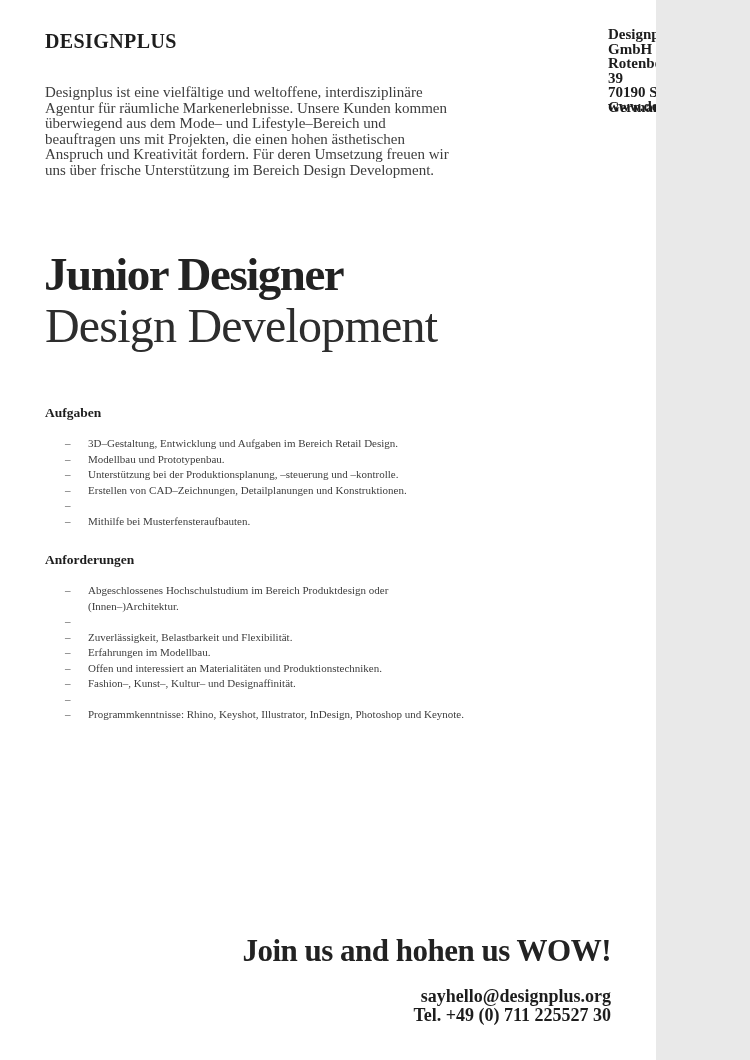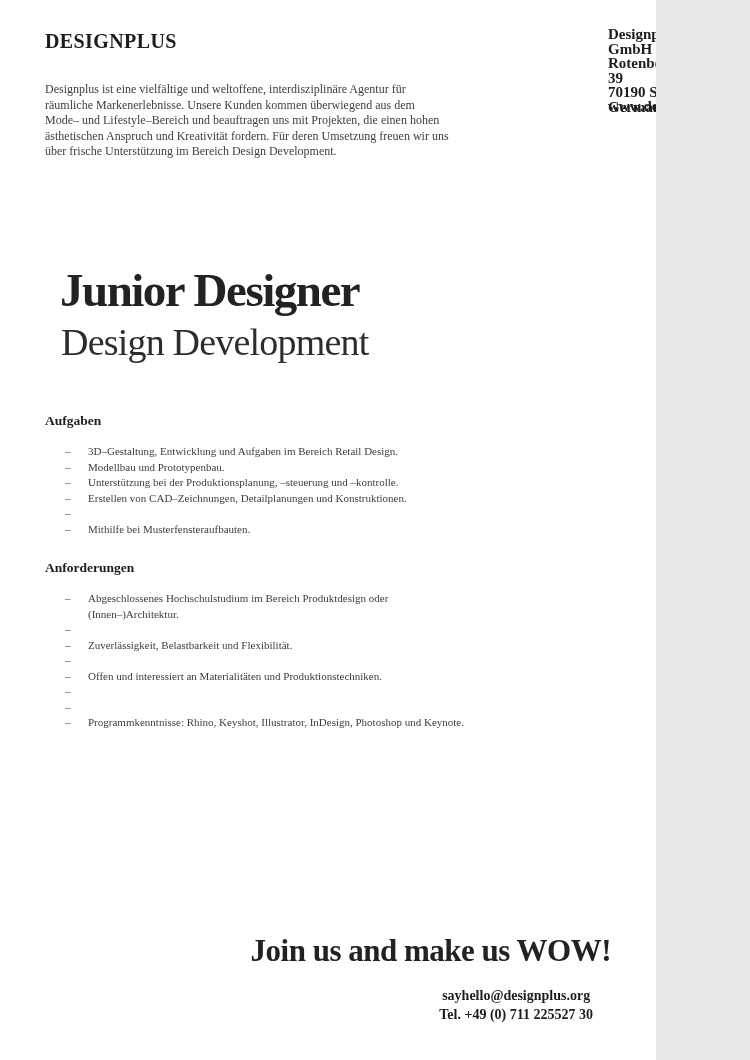--- a/index.html
+++ b/index.html
@@ -25,21 +25,21 @@
     font-size: 20px;
     font-weight: 700;
     letter-spacing: 0.4px;
     color: #1d1d1d;
   }
   .intro {
     position: absolute;
     left: 45px;
     top: 70px;
     width: 404px;
-    font-size: 12px;
+    font-size: 15px;
     line-height: 15.5px;
     color: #3d3d3d;
   }
   .address {
     position: absolute;
     left: 608px;
     top: 27px;
     font-size: 15px;
     line-height: 14.5px;
     font-weight: 700;
@@ -53,49 +53,49 @@
     font-weight: 700;
     color: #1d1d1d;
     text-decoration: none;
   }
 
   
   .job-title {
     position: absolute;
     left: 44px;
     top: 247px;
-    margin: 16px;
+    margin: 0;
     font-size: 47px;
     line-height: 55px;
     font-weight: 700;
     letter-spacing: -1.5px;
     color: #222222;
   }
   .job-subtitle {
     position: absolute;
     left: 45px;
     top: 303px;
-    margin: 16px;
-    font-size: 38px;
+    margin: 0;
+    font-size: 48px;
     line-height: 46px;
     font-weight: 400;
     letter-spacing: -0.8px;
     color: #2d2d2d;
   }
 
   
   .section {
     position: absolute;
     left: 45px;
     width: 430px;
   }
   .section-tasks { top: 405px; }
   .section-requirements { top: 552px; }
   .section-heading {
-    margin: 8px 0 15px 0;
+    margin: 0 0 15px 0;
     font-size: 13.5px;
     font-weight: 700;
     color: #1d1d1d;
   }
   .list { margin: 0; }
   .li {
     display: flex;
     align-items: flex-start;
     font-size: 11px;
     line-height: 15.5px;
@@ -115,24 +115,24 @@
     top: 933px;
     margin: 0;
     font-size: 31px;
     font-weight: 700;
     letter-spacing: -0.5px;
     color: #222222;
     white-space: nowrap;
   }
   .contact {
     position: absolute;
-    right: 63px;
+    right: 45px;
     top: 987px;
-    text-align: center;
-    font-size: 14px;
+    text-align: right;
+    font-size: 18px;
     line-height: 18.5px;
     font-weight: 700;
     color: #1d1d1d;
   }
 </style>
 </head>
 <body>
 
 <div class="page">
 
@@ -190,37 +190,39 @@
       </div>
         <div class="li">
         <span class="dash">–</span>
       </div>
         <div class="li">
         <span class="dash">–</span>
         <span class="li-text">Zuverlässigkeit, Belastbarkeit und Flexibilität.</span>
       </div>
         <div class="li">
         <span class="dash">–</span>
+        <span class="li-text">Erfahrungen im Modellbau.</span>
       </div>
         <div class="li">
         <span class="dash">–</span>
         <span class="li-text">Offen und interessiert an Materialitäten und Produktionstechniken.</span>
       </div>
         <div class="li">
         <span class="dash">–</span>
+        <span class="li-text">Fashion–, Kunst–, Kultur– und Designaffinität.</span>
       </div>
         <div class="li">
         <span class="dash">–</span>
       </div>
         <div class="li">
         <span class="dash">–</span>
         <span class="li-text">Programmkenntnisse: Rhino, Keyshot, Illustrator, InDesign, Photoshop und Keynote.</span>
       </div>
       </div>
   </div>
 
-  <p class="tagline">Join us and make us WOW!</p>
+  <p class="tagline">Join us and hohen us WOW!</p>
   <div class="contact">
     <div>sayhello@designplus.org</div>
     <div>Tel. +49 (0) 711 225527 30</div>
   </div>
 
 </div>
 
 </body></html>

